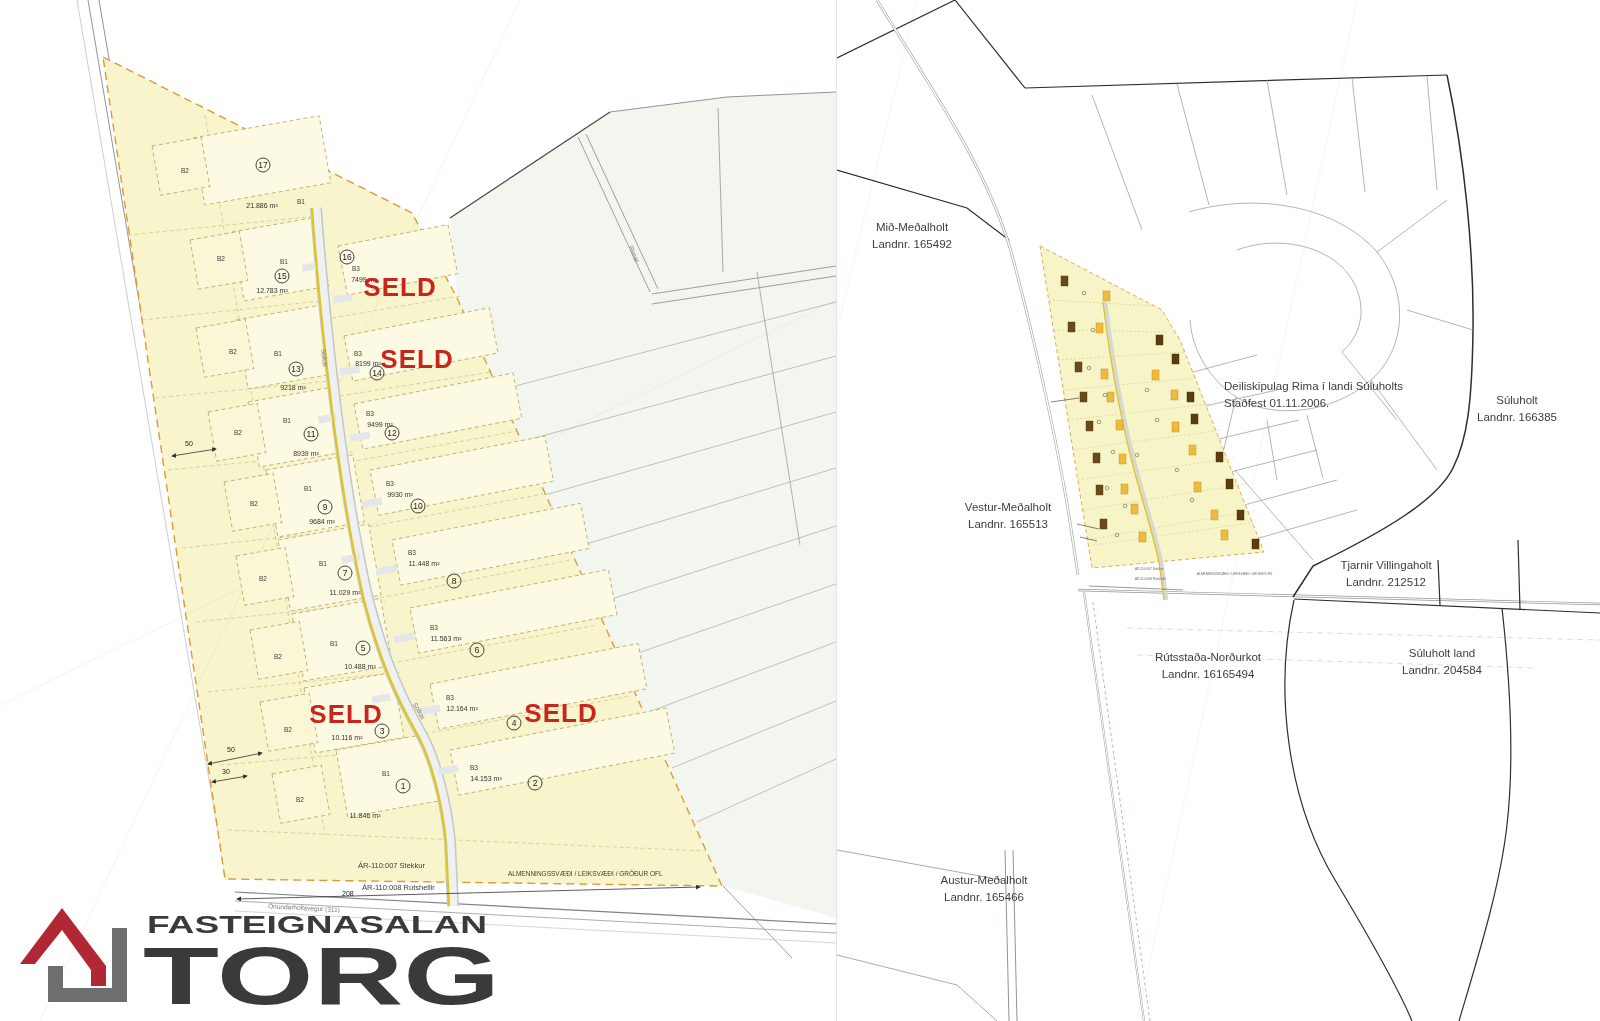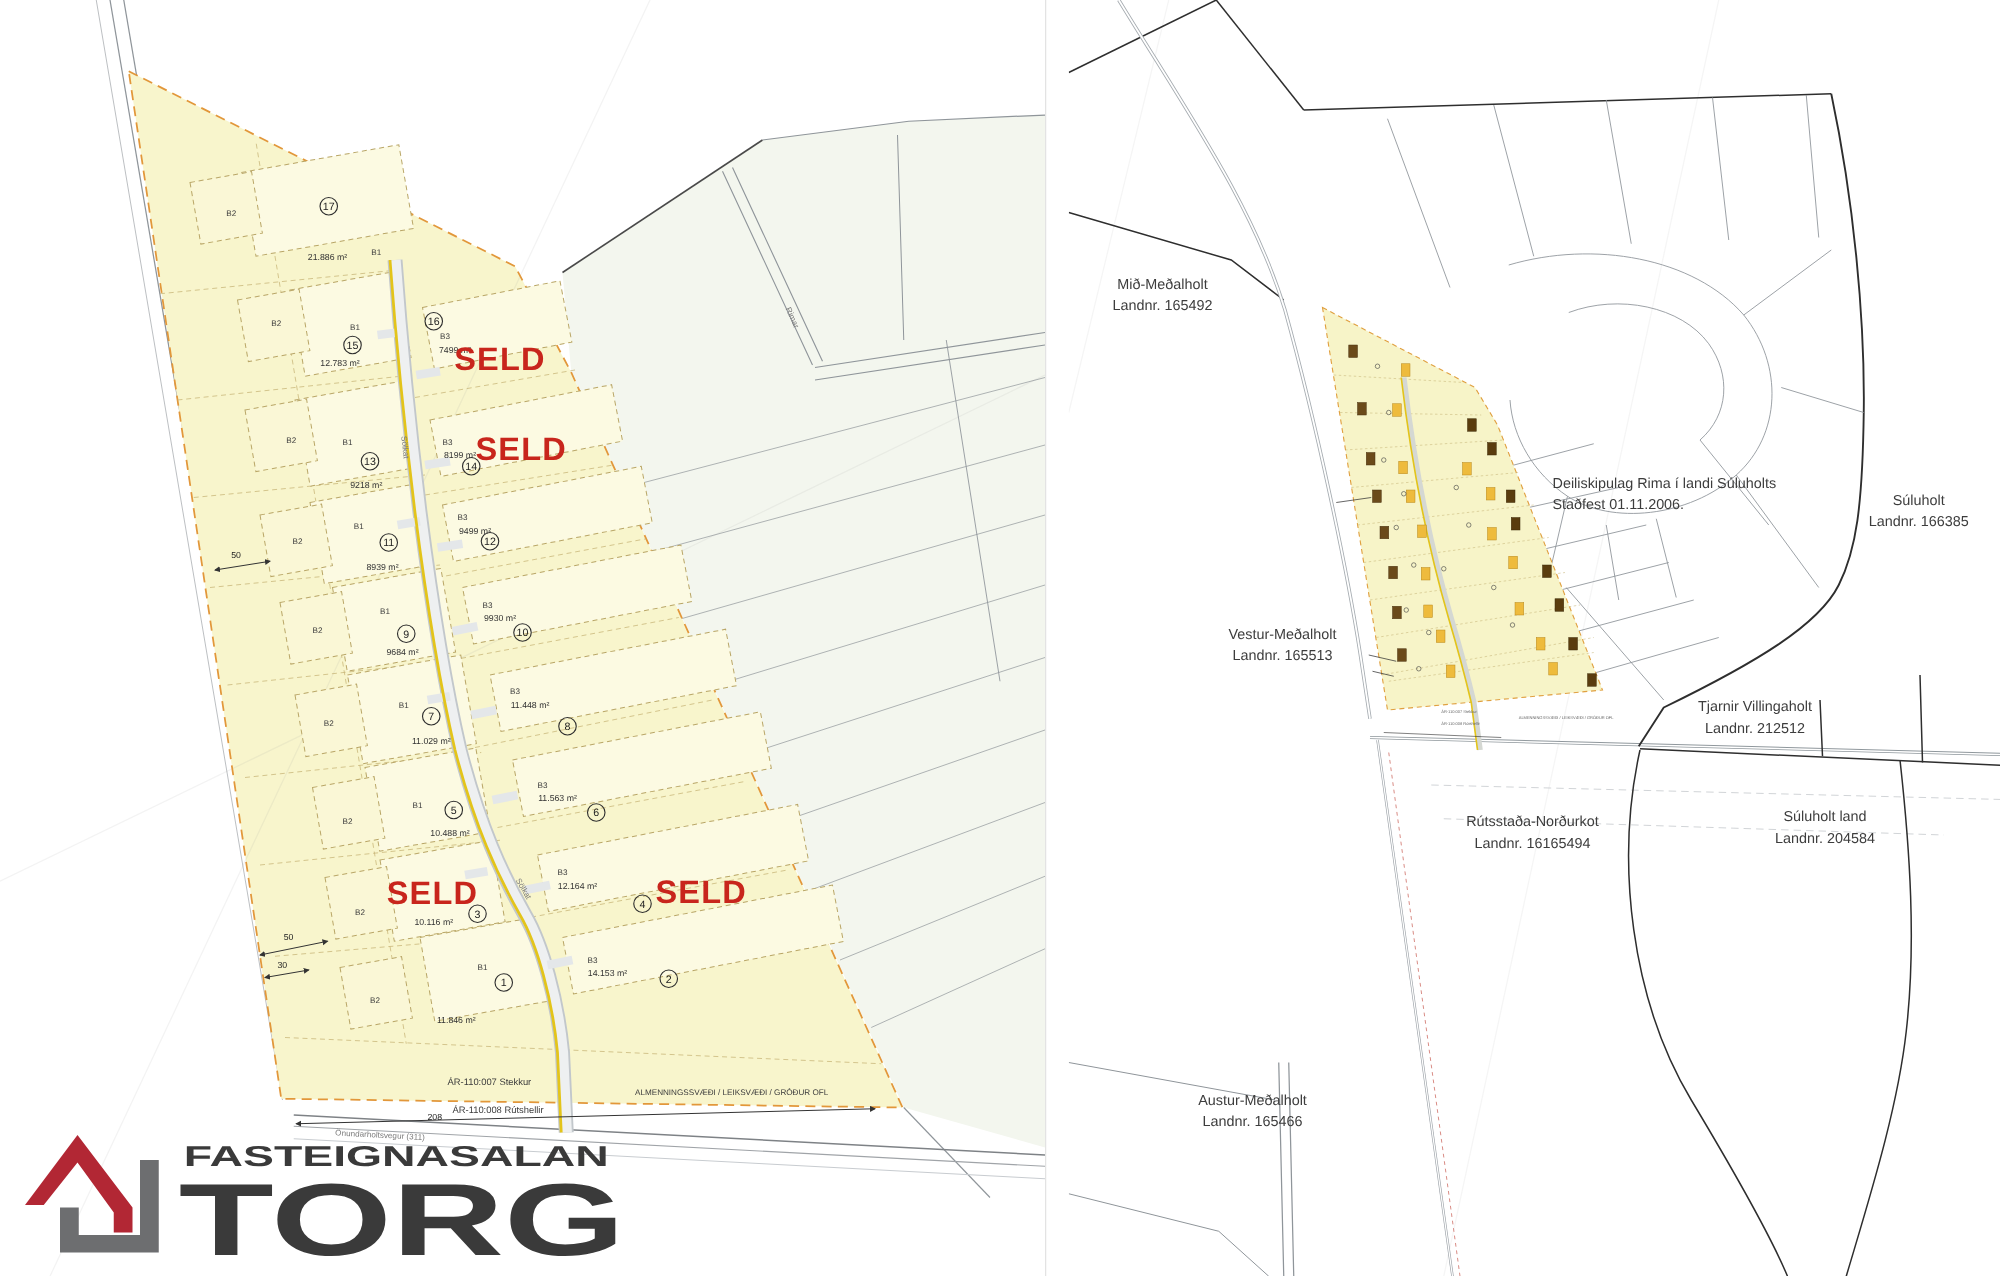--- a/index.html
+++ b/index.html
@@ -1,20 +1,20 @@
 <!DOCTYPE html>
 <html><head>
 <meta charset="utf-8">
 <style>
   html,body{margin:0;padding:0;background:#ffffff;}
   body{width:1600px;height:1021px;overflow:hidden;position:relative;
        font-family:"Liberation Sans", sans-serif;}
   .panel{position:absolute;top:0;height:1021px;}
   #left-panel{left:0;width:836px;}
-  #right-panel{left:855px;width:660px;}
+  #right-panel{left:837px;width:660px;}
   .seam{position:absolute;left:836px;top:0;width:1px;height:1021px;background:#e3e3e3;}
   svg{display:block;}
   svg text{font-family:"Liberation Sans", sans-serif;fill:#3a3a3a;}
   .env{fill:#fcfae2;stroke:#b9a667;stroke-width:.8;stroke-dasharray:4 3;}
   .envb2{fill:#faf7d6;}
   .rowline{stroke:#c6b476;stroke-width:.7;stroke-dasharray:4 3;fill:none;opacity:.85;}
   .bcode{font-size:6.5px;fill:#3c3c3c;}
   .area{font-size:7px;fill:#333;}
   .cnum{font-size:8.5px;fill:#222;}
   .seld{font-size:26px;font-weight:700;fill:#c8251c;letter-spacing:1px;}

